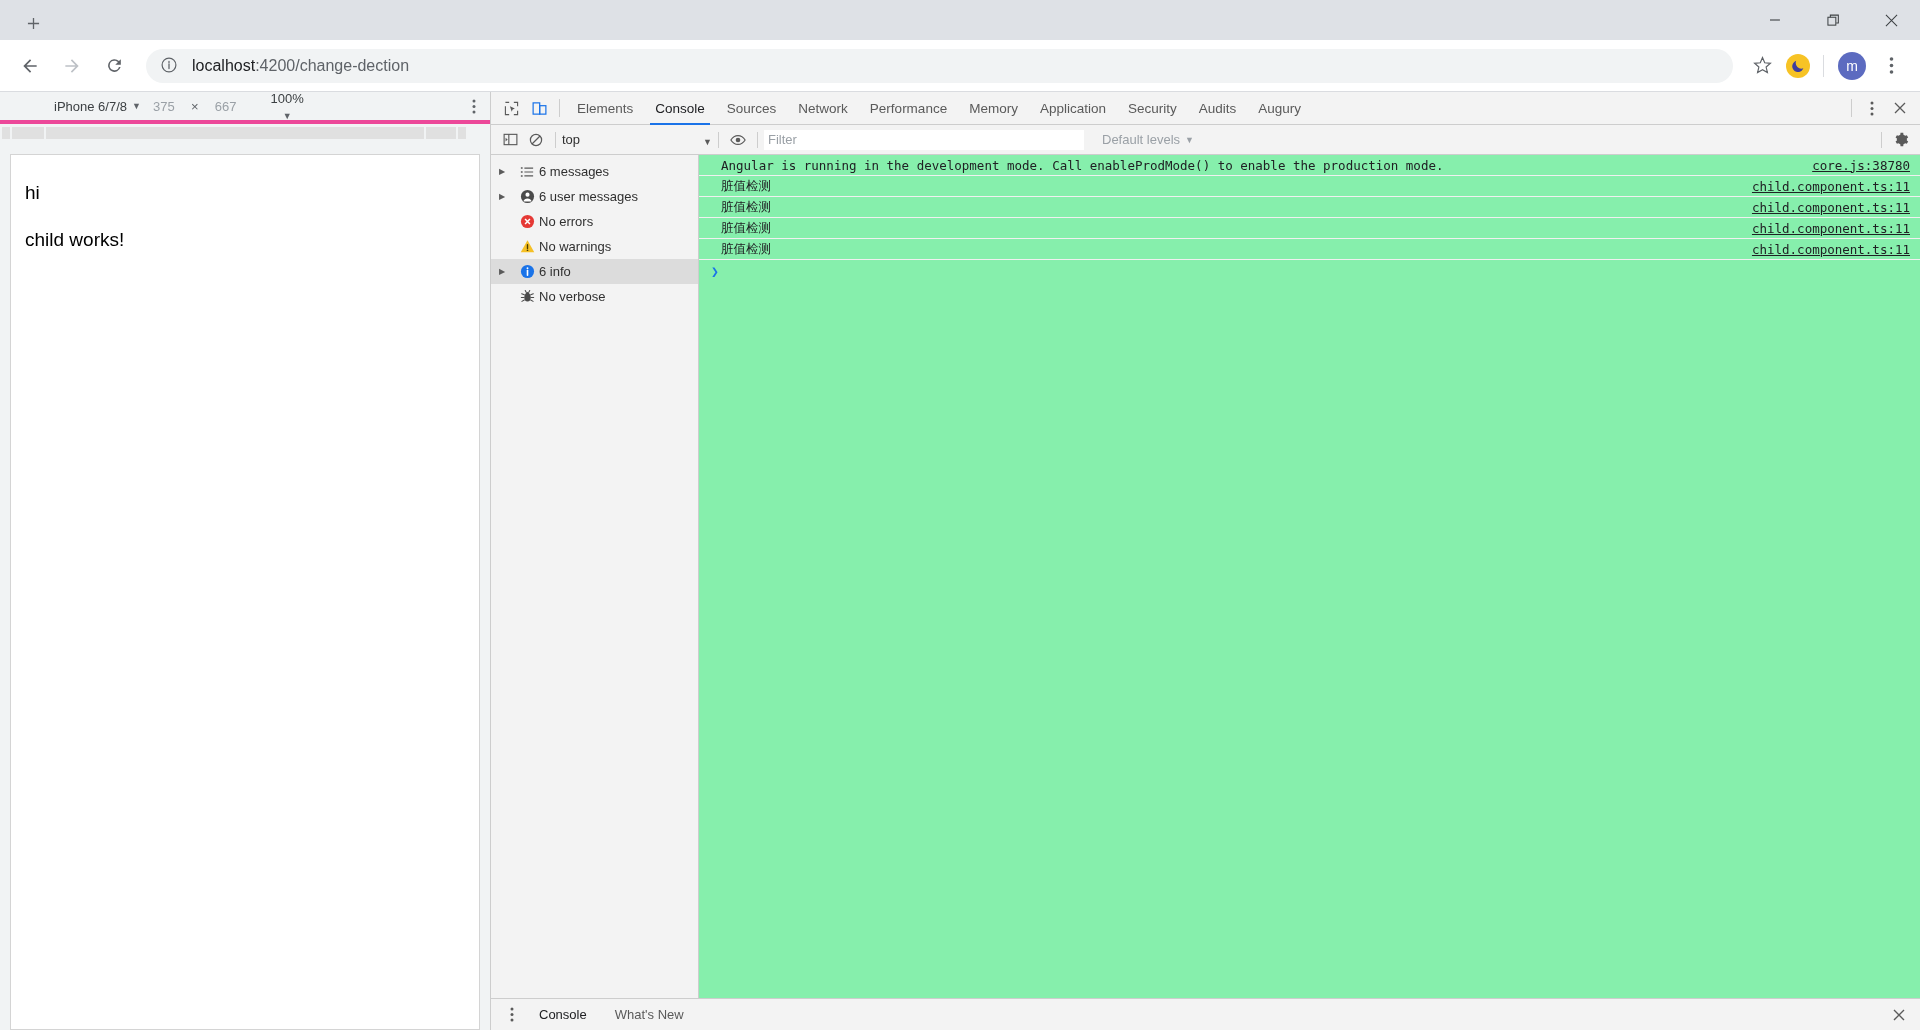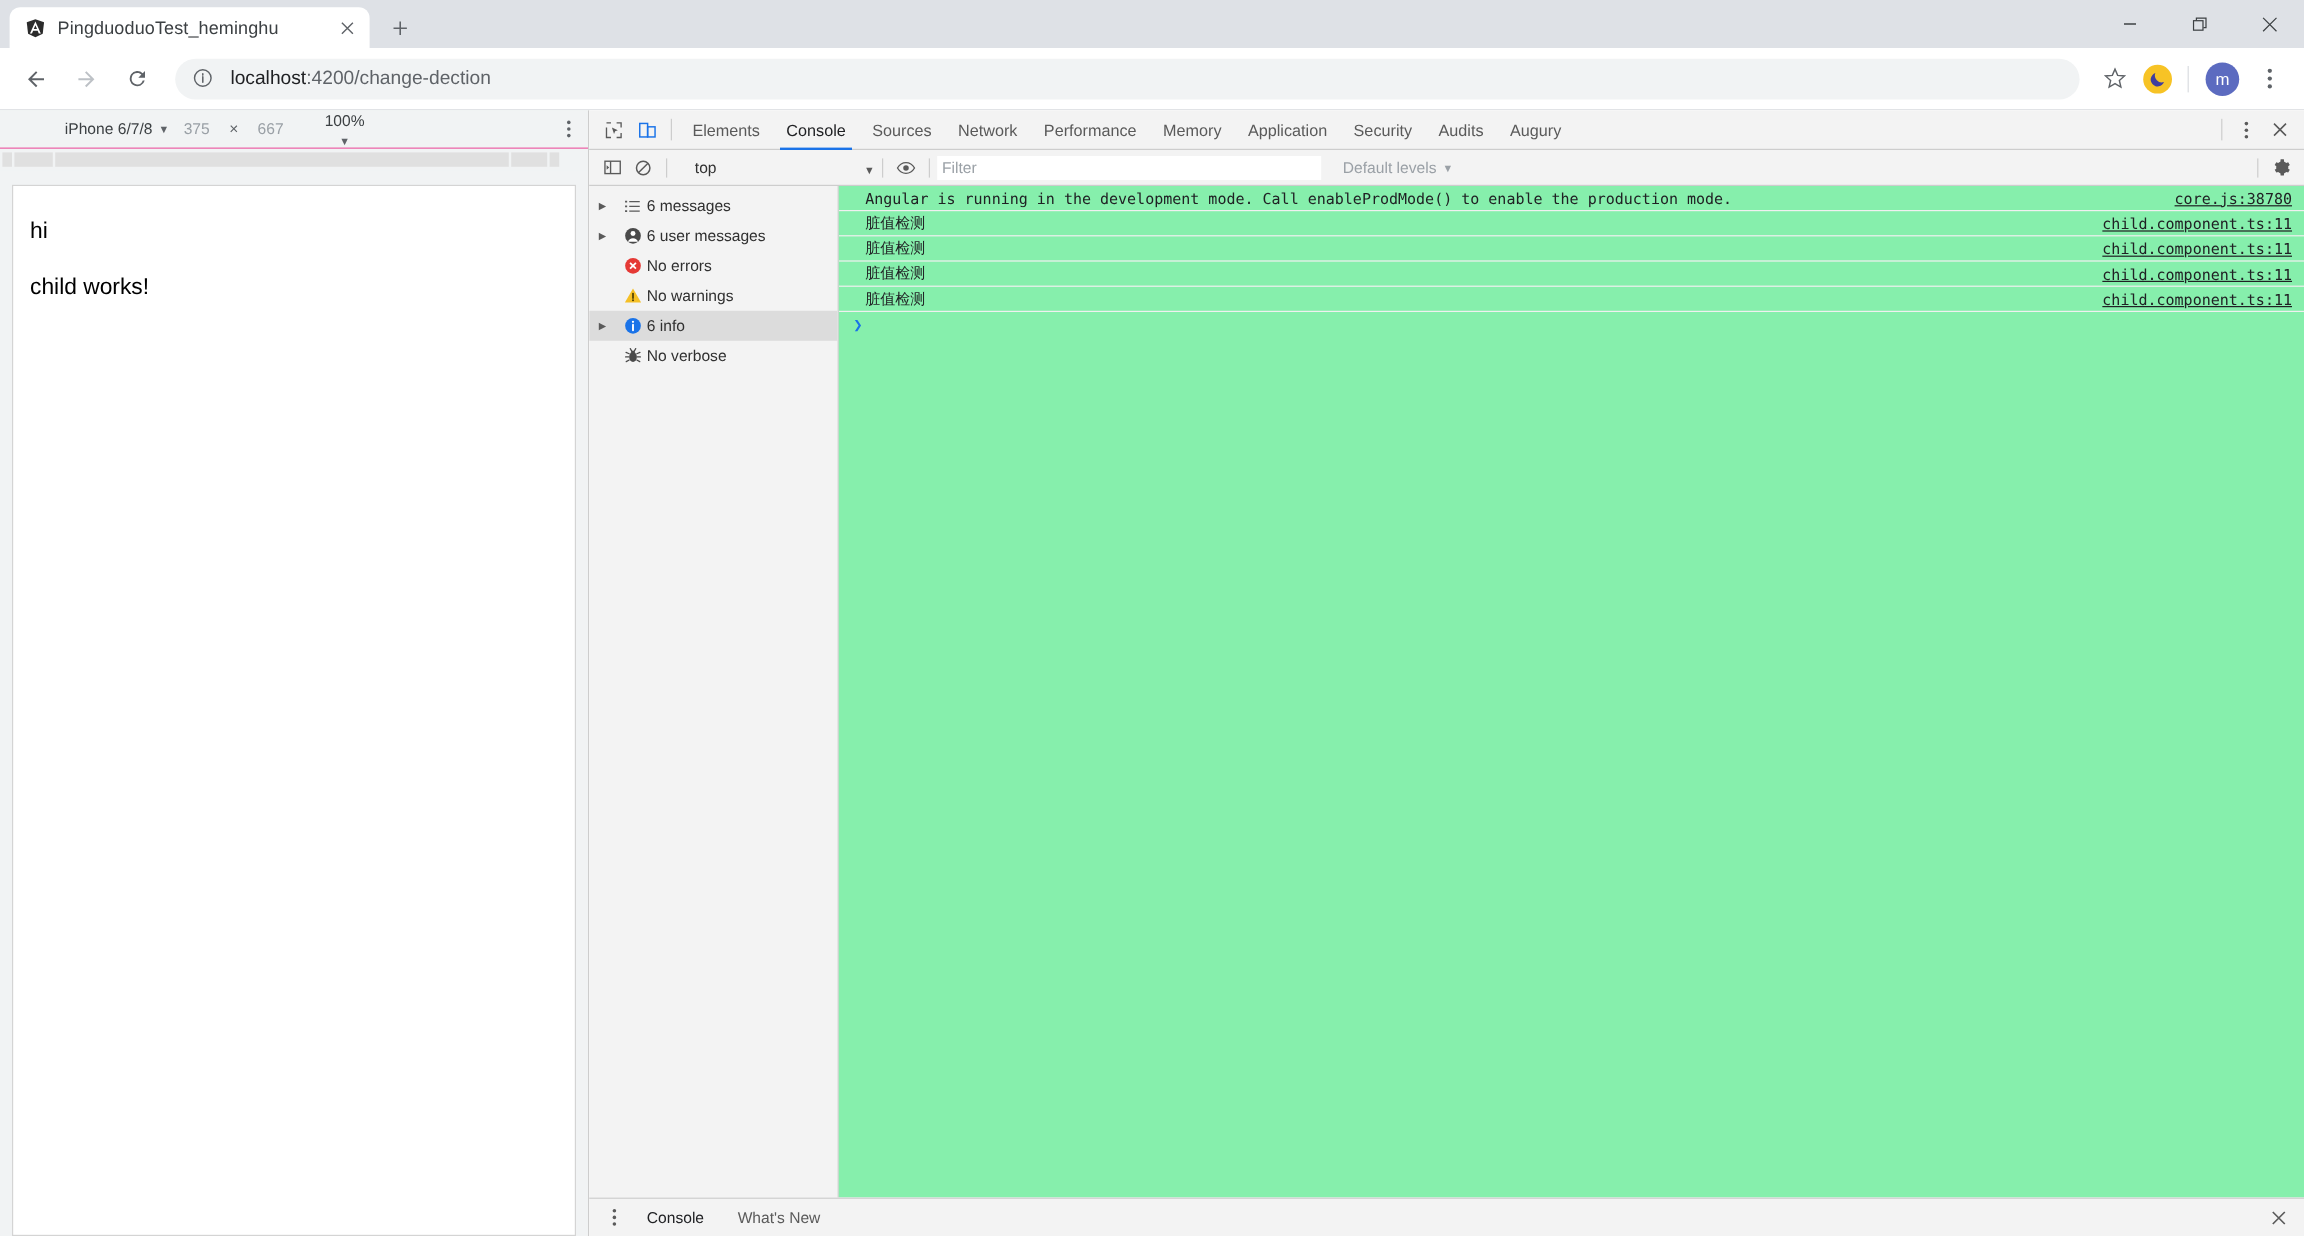--- a/index.html
+++ b/index.html
@@ -74,21 +74,21 @@
   
   .split { flex: 1; display: flex; min-height: 0; }
 
   
   .pagepanel {
     width: 491px; flex: 0 0 491px; display: flex; flex-direction: column;
     background: #f1f3f4; border-right: 1px solid #cdcdcd; min-height: 0;
   }
   .devtoolbar {
     height: 32px; flex: 0 0 32px; background: #f1f3f4; display: flex;
-    align-items: center; border-bottom: 1px solid #ec4899; padding-left: 54px;
+    align-items: center; border-bottom: 4px solid #ec4899; padding-left: 54px;
   }
   .dev-sel { font-size: 13px; color: #3c4043; display: flex; align-items: center; gap: 5px; }
   .dev-caret { font-size: 9px; color: #5f6368; }
   .dev-dim { font-size: 13px; color: #9aa0a6; width: 46px; text-align: center; }
   .dev-x { font-size: 13px; color: #5f6368; margin: 0 4px; }
   .dev-zoom { font-size: 13px; color: #3c4043; display: flex; align-items: center; gap: 5px; margin-left: 22px; flex-direction: column; }
   .dev-kebab { margin-left: auto; margin-right: 14px; color: #5f6368; display: flex; }
 
   .ruler { height: 18px; flex: 0 0 18px; background: #f1f3f4; display: flex; align-items: center; padding: 0 2px; }
   .ruler-seg { height: 12px; background: #e0e0e0; margin-right: 2px; }
@@ -120,21 +120,21 @@
   }
   .dt-right { margin-left: auto; display: flex; align-items: center; padding-right: 6px; }
 
   .dt-filterbar {
     height: 30px; flex: 0 0 30px; background: #f3f3f3; display: flex; align-items: center;
     border-bottom: 1px solid #cdcdcd; padding-left: 6px;
   }
   .fb-icon { width: 26px; height: 24px; display: flex; align-items: center; justify-content: center; color: #5a5a5a; }
   .fb-sep { width: 1px; height: 16px; background: #cdcdcd; margin: 0 6px; }
   .ctx-sel {
-    display: flex; align-items: flex-end; width: 150px; font-size: 13px; color: #303030; margin-left: 17px;
+    display: flex; align-items: flex-end; width: 150px; font-size: 13px; color: #303030;
   }
   .ctx-sel .cs-caret { margin-left: auto; font-size: 9px; color: #5a5a5a; }
   .filter-input {
     width: 320px; height: 20px; background: #ffffff; border: none; outline: none;
     font-size: 13px; color: #303030; padding: 0 4px; font-family: "Liberation Sans", sans-serif;
   }
   .filter-input::placeholder { color: #9aa0a6; }
   .levels { font-size: 13px; color: #9aa0a6; display: flex; align-items: center; gap: 5px; margin-left: 18px; }
 
   .console-body { flex: 1; display: flex; min-height: 0; }
@@ -176,34 +176,20 @@
   .dw-close { margin-left: auto; width: 34px; display: flex; align-items: center; justify-content: center; color: #5a5a5a; padding-right: 8px; }
 
   svg { display: block; }
 </style>
 </head>
 <body>
 
 <div id="app">
 
   <div class="tabstrip">
-    <div class="tab">
-      <span class="tab-favicon">
-        <svg width="17" height="17" viewBox="0 0 24 24">
-          <path d="M12 1.5 1.8 5.1l1.6 13.5L12 22.5l8.6-3.9 1.6-13.5L12 1.5z" fill="#2b2b2b"></path>
-          <path d="M12 4.2 5.6 18.2h2.4l1.3-3.2h5.4l1.3 3.2h2.4L12 4.2zm1.9 8.8h-3.8L12 8.4l1.9 4.6z" fill="#ffffff"></path>
-        </svg>
-      </span>
-      <span class="tab-title">PingduoduoTest_heminghu</span>
-      <span class="tab-close">
-        <svg width="11" height="11" viewBox="0 0 12 12">
-            <path d="M1 1 11 11M11 1 1 11" stroke="#5f6368" stroke-width="1.3"></path>
-          </svg>
-      </span>
-    </div>
     <div class="newtab">
       <svg width="13" height="13" viewBox="0 0 14 14">
           <path d="M7 1v12M1 7h12" stroke="#5f6368" stroke-width="1.4"></path>
         </svg>
     </div>
     <div class="wincontrols">
       <div class="wc">
         <svg width="12" height="12" viewBox="0 0 12 12">
             <path d="M1 6h10" stroke="#3c4043" stroke-width="1.1"></path>
           </svg>

